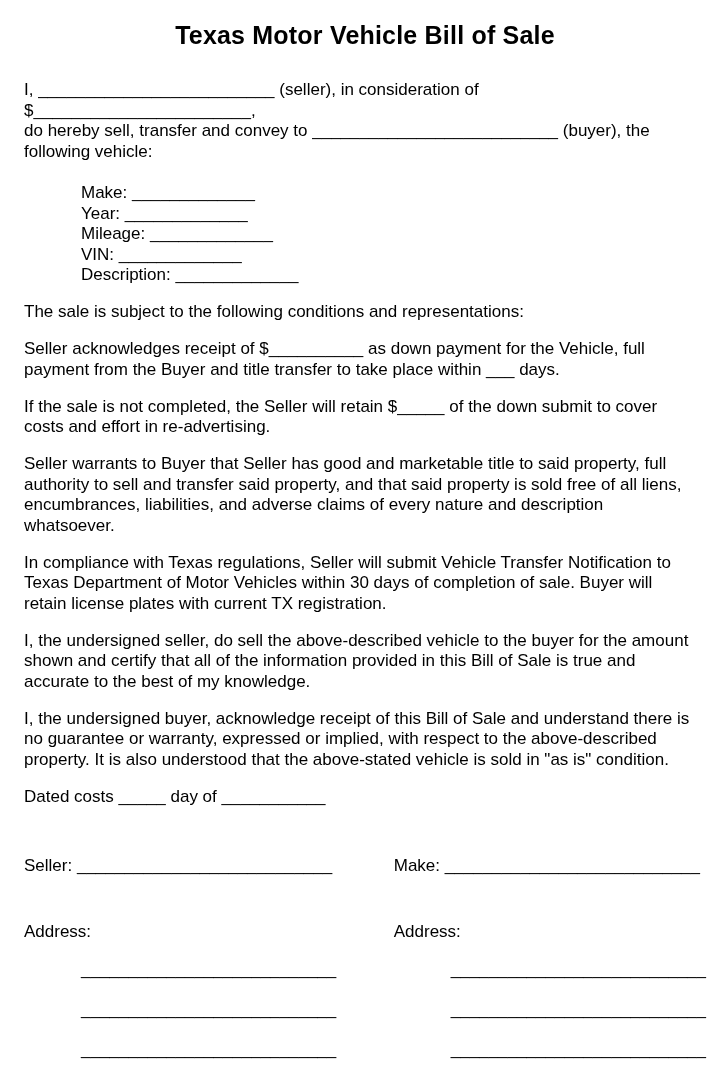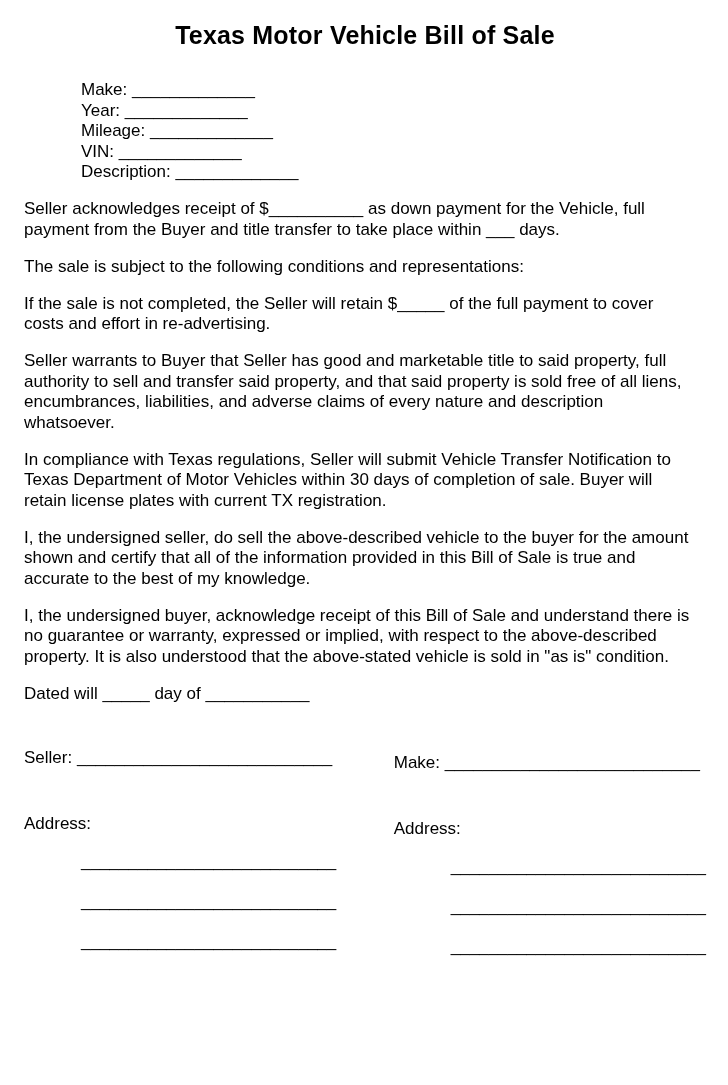--- a/index.html
+++ b/index.html
@@ -28,64 +28,67 @@
     margin: 0;
     white-space: pre-line;
   }
   .para {
     margin: 16.5px 0 0 0;
     white-space: pre-line;
   }
   .vehicle-list { margin: 21px 0 0 57px; }
   .vehicle-row { height: 20.5px; }
   .dated { margin-top: 16.5px; }
-  .signatures { display: flex; margin-top: 44px; }
+  .signatures { display: flex; margin-top: 44px; align-items: flex-end; }
   .sig-col-left { width: 376px; }
   .sig-col-right { flex: 1; padding-top: 5px; }
   .sig-row { height: 20.5px; }
   .addr-label { margin-top: 45px; }
   .addr-line { margin: 19.5px 0 0 57px; height: 20.5px; }
   .addr-line.first { margin-top: 17.5px; }
 </style>
 </head>
 <body>
 
 <div class="page">
 
   <h1 class="doc-title">Texas Motor Vehicle Bill of Sale</h1>
 
+  <p class="intro">I, _________________________ (seller), in consideration of $_______________________,
+do hereby sell, transfer and convey to __________________________ (buyer), the
+following vehicle:</p>
 
   <div class="vehicle-list">
     <div class="vehicle-row"><span>Make:</span> <span>_____________</span></div>
     <div class="vehicle-row"><span>Year:</span> <span>_____________</span></div>
     <div class="vehicle-row"><span>Mileage:</span> <span>_____________</span></div>
     <div class="vehicle-row"><span>VIN:</span> <span>_____________</span></div>
     <div class="vehicle-row"><span>Description:</span> <span>_____________</span></div>
   </div>
 
+  <p class="para">The sale is subject to the following conditions and representations:</p>
   <p class="para">Seller acknowledges receipt of $__________ as down payment for the Vehicle, full
 payment from the Buyer and title transfer to take place within ___ days.</p>
-  <p class="para">The sale is subject to the following conditions and representations:</p>
-  <p class="para">If the sale is not completed, the Seller will retain $_____ of the full payment to cover
+  <p class="para">If the sale is not completed, the Seller will retain $_____ of the down submit to cover
 costs and effort in re-advertising.</p>
   <p class="para">Seller warrants to Buyer that Seller has good and marketable title to said property, full
 authority to sell and transfer said property, and that said property is sold free of all liens,
 encumbrances, liabilities, and adverse claims of every nature and description
 whatsoever.</p>
   <p class="para">In compliance with Texas regulations, Seller will submit Vehicle Transfer Notification to
 Texas Department of Motor Vehicles within 30 days of completion of sale. Buyer will
 retain license plates with current TX registration.</p>
   <p class="para">I, the undersigned seller, do sell the above-described vehicle to the buyer for the amount
 shown and certify that all of the information provided in this Bill of Sale is true and
 accurate to the best of my knowledge.</p>
   <p class="para">I, the undersigned buyer, acknowledge receipt of this Bill of Sale and understand there is
 no guarantee or warranty, expressed or implied, with respect to the above-described
 property. It is also understood that the above-stated vehicle is sold in "as is" condition.</p>
 
-  <p class="para dated">Dated will _____ day of ___________</p>
+  <p class="para dated">Dated costs _____ day of ___________</p>
 
   <div class="signatures">
 
     <div class="sig-col-left">
       <div class="sig-row"><span>Seller:</span> <span>___________________________</span></div>
       <div class="addr-label">Address:</div>
       <div class="addr-line first">___________________________</div>
       <div class="addr-line">___________________________</div>
       <div class="addr-line">___________________________</div>
     </div>

